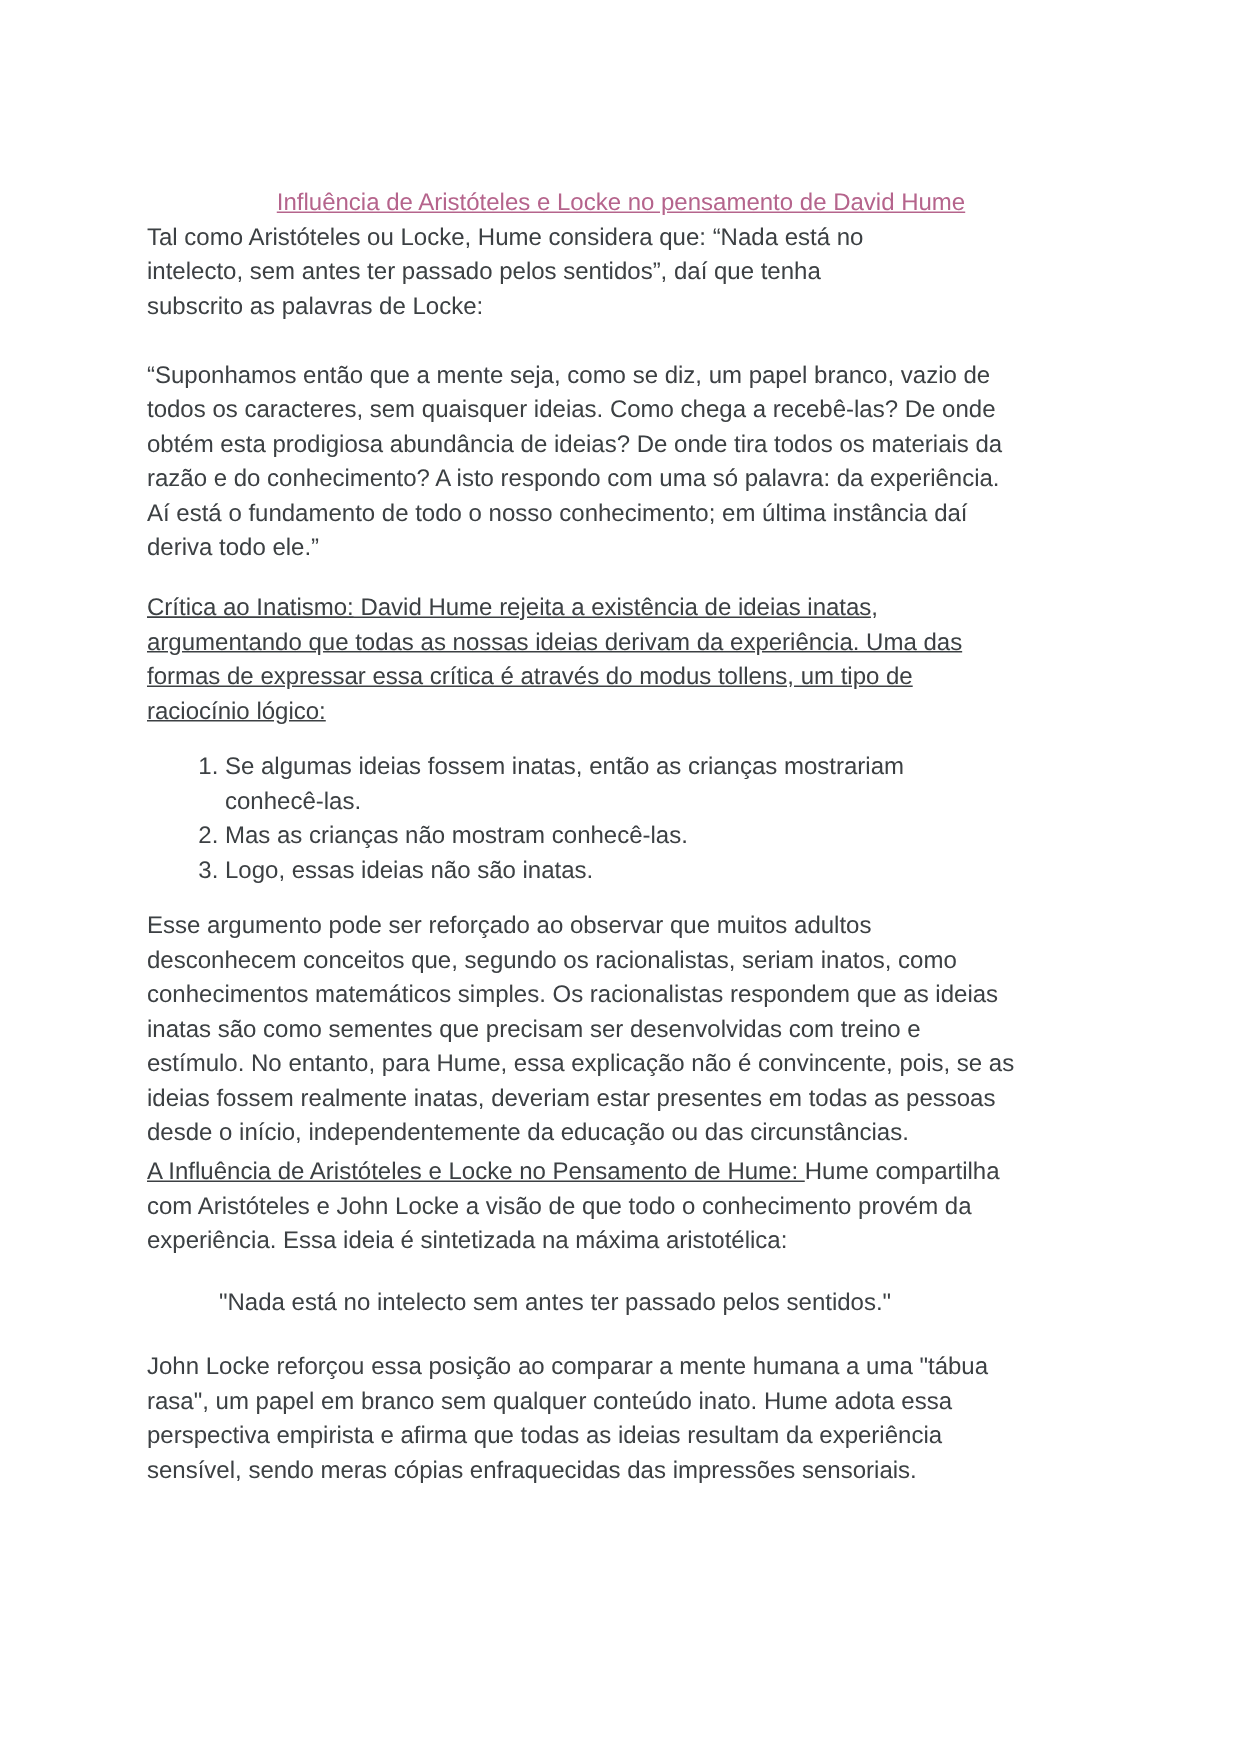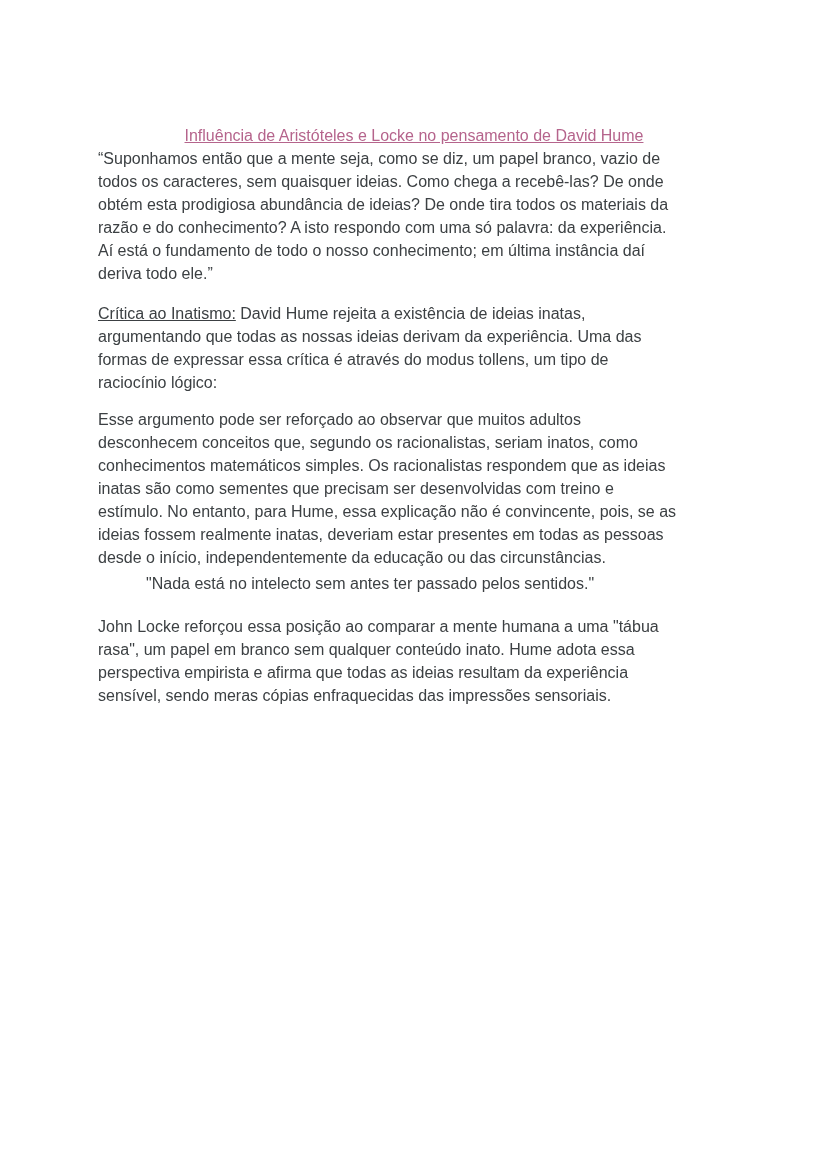--- a/index.html
+++ b/index.html
@@ -39,21 +39,21 @@
     white-space: pre-line;
   }
   .para-intro       { margin-bottom: 23px; }
   .para-quote       { margin-bottom: 17px; }
   .divider-line {
     margin: 0 0 30px 0;
     white-space: nowrap;
     letter-spacing: 0;
     color: #3c4043;
   }
-  .para-inatismo    { margin-bottom: 14px; }
+  .para-inatismo    { margin-bottom: 14px; text-decoration: underline; }
   .modus-list {
     margin: 0 0 14px 0;
     padding: 0 0 0 52px;
   }
   .modus-list li {
     margin: 0;
     padding: 0;
     white-space: pre-line;
   }
   .para-reinforce   { margin-bottom: 3px; }
@@ -68,43 +68,55 @@
   }
 </style>
 </head>
 <body>
 
 <div class="page">
   <div class="content">
 
     <h1 class="doc-title">Influência de Aristóteles e Locke no pensamento de David Hume</h1>
 
+    <p class="para para-intro">Tal como Aristóteles ou Locke, Hume considera que: “Nada está no
+intelecto, sem antes ter passado pelos sentidos”, daí que tenha
+subscrito as palavras de Locke:</p>
 
     <p class="para para-quote">“Suponhamos então que a mente seja, como se diz, um papel branco, vazio de
 todos os caracteres, sem quaisquer ideias. Como chega a recebê-las? De onde
 obtém esta prodigiosa abundância de ideias? De onde tira todos os materiais da
 razão e do conhecimento? A isto respondo com uma só palavra: da experiência.
 Aí está o fundamento de todo o nosso conhecimento; em última instância daí
 deriva todo ele.”</p>
 
 
     <p class="para para-inatismo"><span class="heading-underline">Crítica ao Inatismo:</span><span> David Hume rejeita a existência de ideias inatas,
 argumentando que todas as nossas ideias derivam da experiência. Uma das
 formas de expressar essa crítica é através do modus tollens, um tipo de
 raciocínio lógico:</span></p>
 
+    <ol class="modus-list">
+      <li>Se algumas ideias fossem inatas, então as crianças mostrariam
+conhecê-las.</li>
+      <li>Mas as crianças não mostram conhecê-las.</li>
+      <li>Logo, essas ideias não são inatas.</li>
+    </ol>
 
     <p class="para para-reinforce">Esse argumento pode ser reforçado ao observar que muitos adultos
 desconhecem conceitos que, segundo os racionalistas, seriam inatos, como
 conhecimentos matemáticos simples. Os racionalistas respondem que as ideias
 inatas são como sementes que precisam ser desenvolvidas com treino e
 estímulo. No entanto, para Hume, essa explicação não é convincente, pois, se as
 ideias fossem realmente inatas, deveriam estar presentes em todas as pessoas
 desde o início, independentemente da educação ou das circunstâncias.</p>
 
+    <p class="para para-influencia"><span class="heading-underline">A Influência de Aristóteles e Locke no Pensamento de Hume: </span><span>Hume compartilha
+com Aristóteles e John Locke a visão de que todo o conhecimento provém da
+experiência. Essa ideia é sintetizada na máxima aristotélica:</span></p>
 
     <p class="para para-maxim">"Nada está no intelecto sem antes ter passado pelos sentidos."</p>
 
     <p class="para para-locke">John Locke reforçou essa posição ao comparar a mente humana a uma "tábua
 rasa", um papel em branco sem qualquer conteúdo inato. Hume adota essa
 perspectiva empirista e afirma que todas as ideias resultam da experiência
 sensível, sendo meras cópias enfraquecidas das impressões sensoriais.</p>
 
   </div>
 </div>

